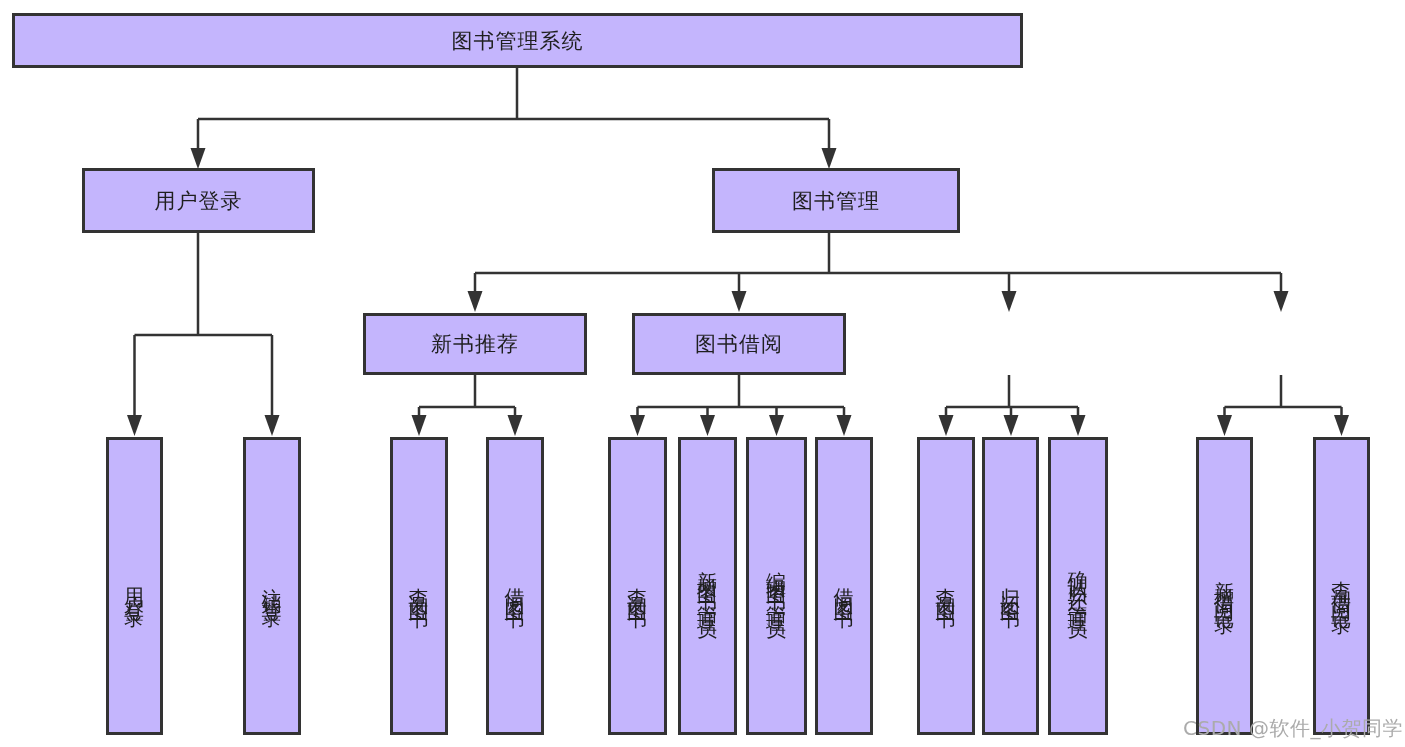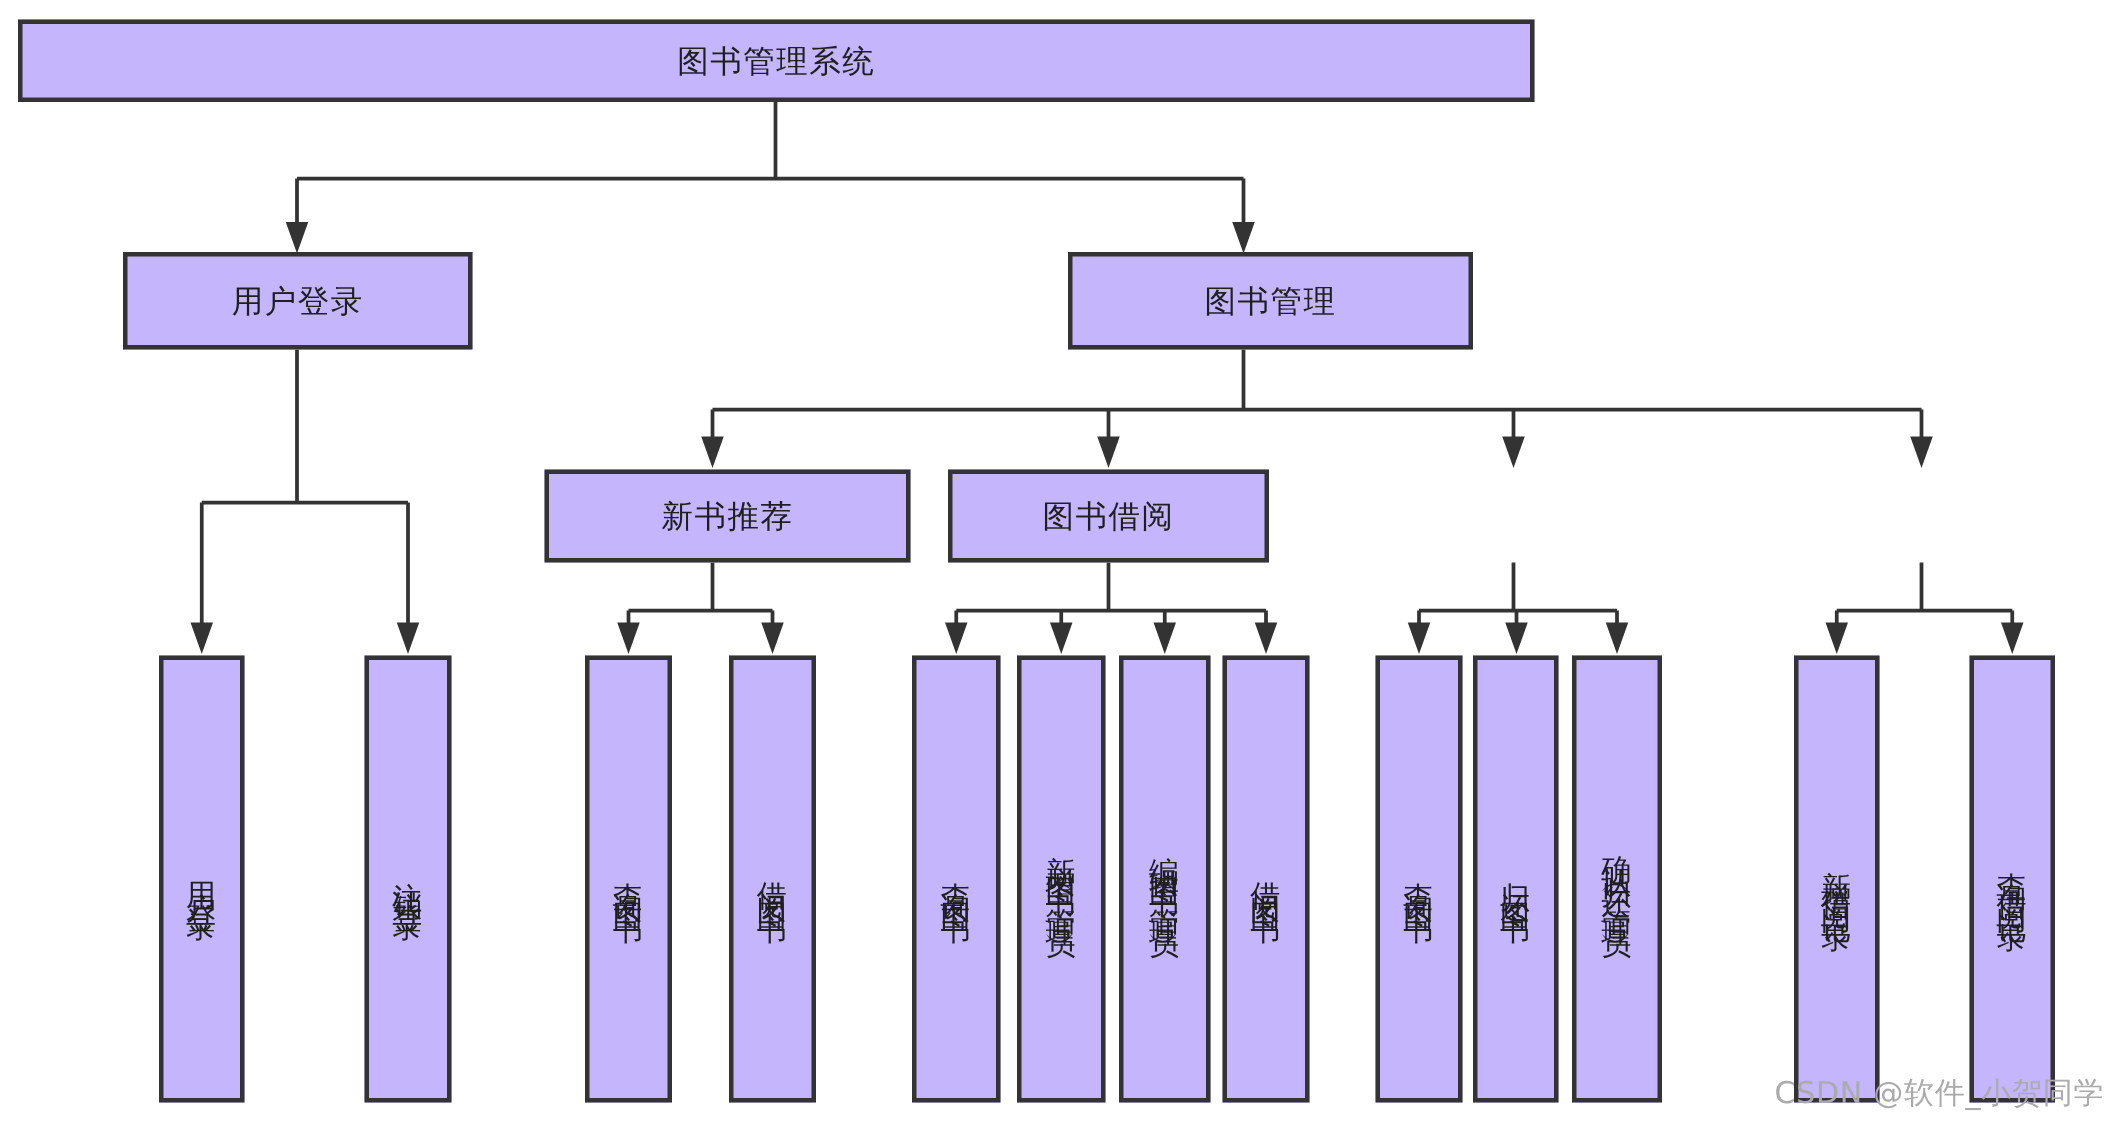--- a/index.html
+++ b/index.html
@@ -99,25 +99,25 @@
     </g>
   </svg>
 
   <div class="node node-h node-root">
     <span>图书管理系统</span>
   </div>
 
   <div class="node node-h row-branch" style="left:82px;width:233px;">
     <span>用户登录</span>
   </div>
-  <div class="node node-h row-branch" style="left:712px;width:270px;">
+  <div class="node node-h row-branch" style="left:712px;width:248px;">
     <span>图书管理</span>
   </div>
 
-  <div class="node node-h row-l3" style="left:363px;width:244px;align-items:center;">
+  <div class="node node-h row-l3" style="left:363px;width:224px;align-items:center;">
     <span>新书推荐</span>
   </div>
   <div class="node node-h row-l3" style="left:632px;width:214px;">
     <span>图书借阅</span>
   </div>
 
   <div class="node node-leaf" style="left:106px;width:57px;">
     <span class="leaf-label">用户登录</span>
   </div>
   <div class="node node-leaf" style="left:243px;width:58px;">

